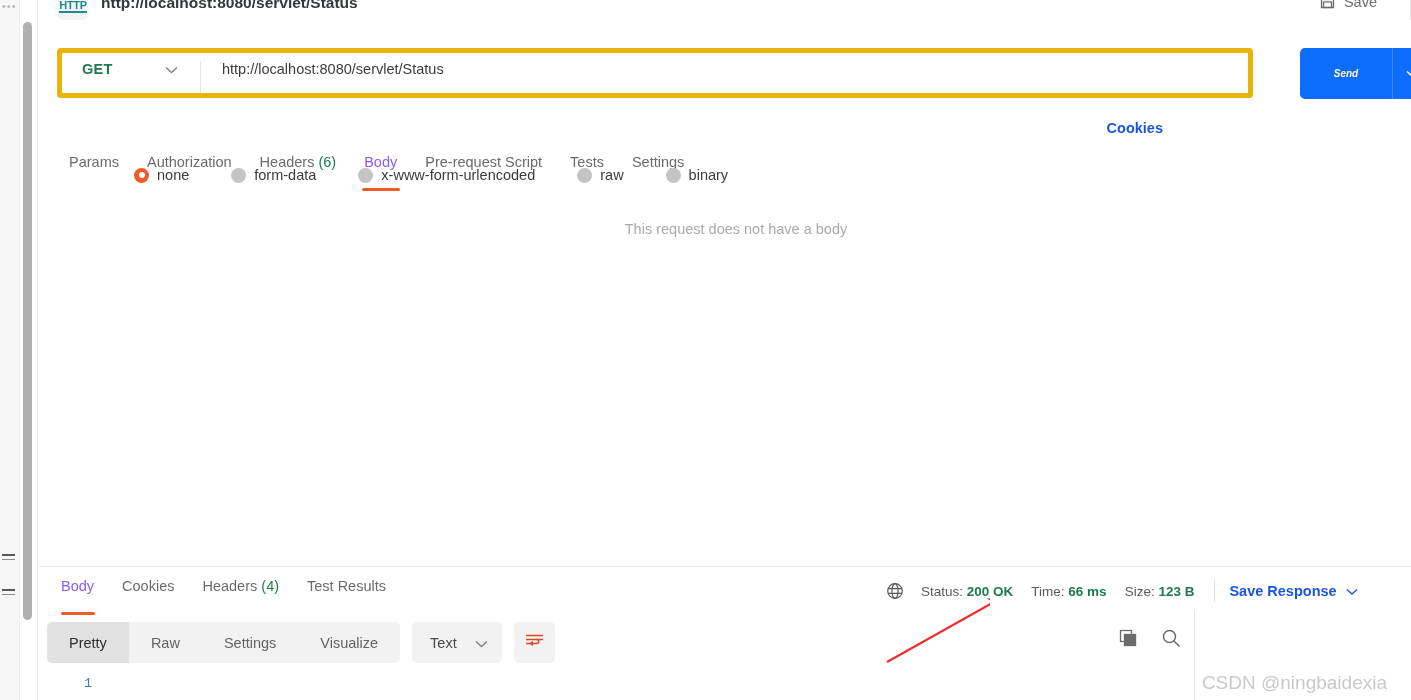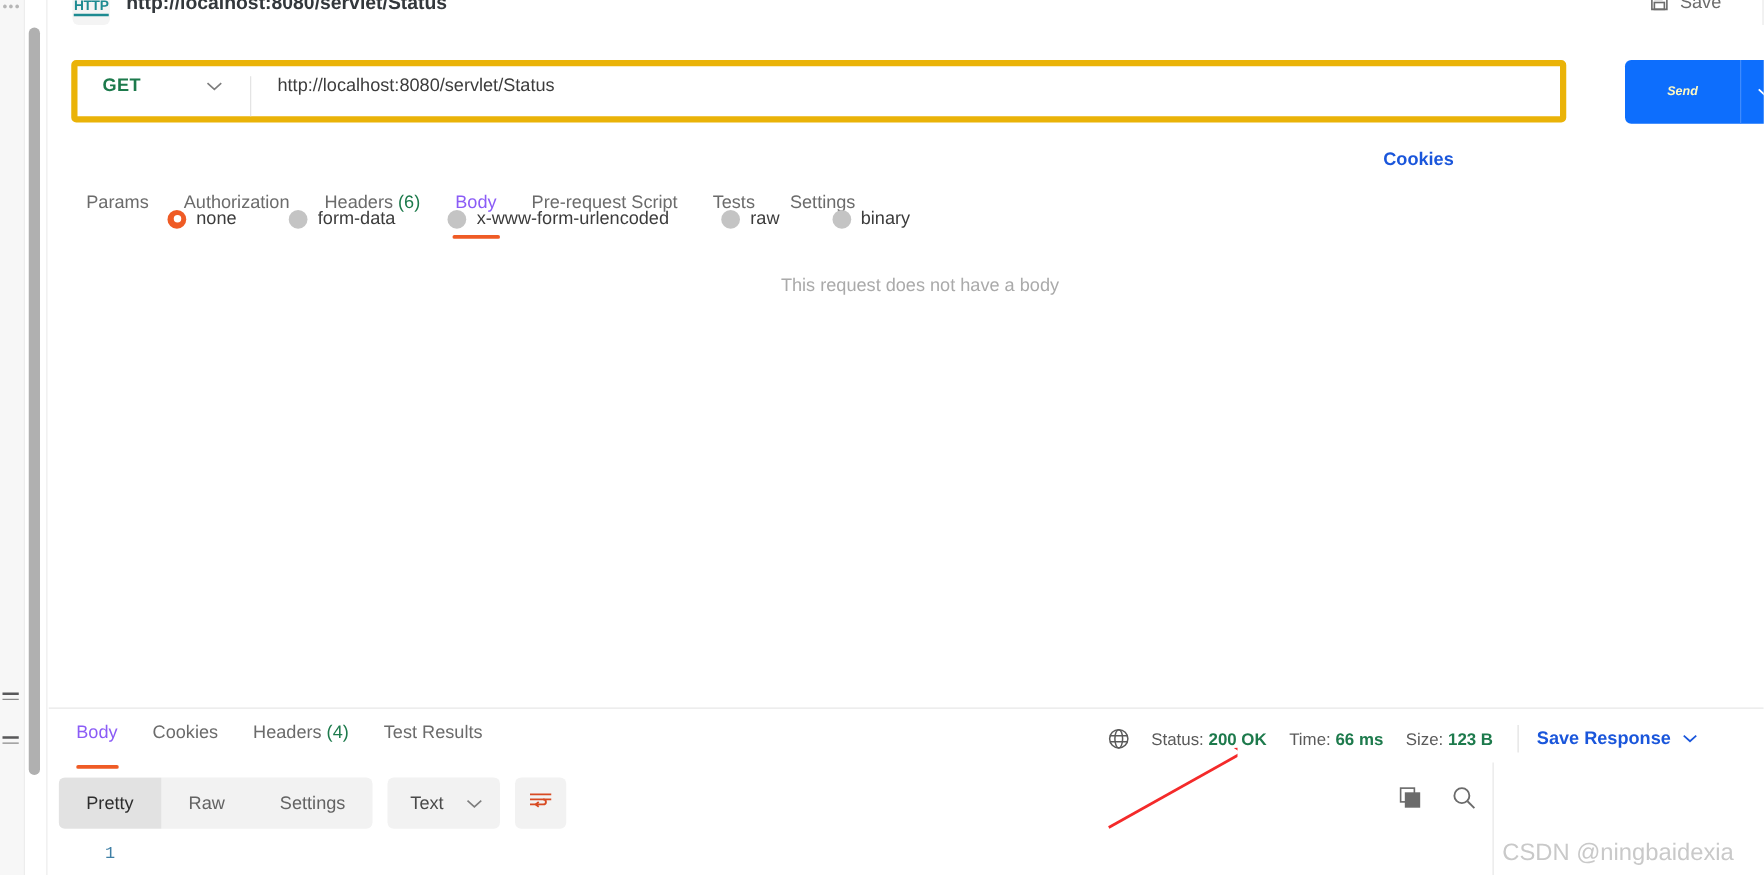--- a/index.html
+++ b/index.html
@@ -468,20 +468,21 @@
           </svg>
         </span>
       </span>
     </div>
 
     <div class="resp-toolbar">
       <div class="seg-group">
         <div class="seg active">Pretty</div>
         <div class="seg">Raw</div>
         <div class="seg">Settings</div>
+        <div class="seg">Visualize</div>
       </div>
       <div class="fmt-select">
         <span>Text</span>
         <span>
           <svg width="13" height="8" viewBox="0 0 13 8" fill="none" stroke="#7d7d7d" stroke-width="1.3">
             <path d="M1 1.5 L6.5 6.5 L12 1.5"></path>
           </svg>
         </span>
       </div>
       <div class="wrap-btn">

